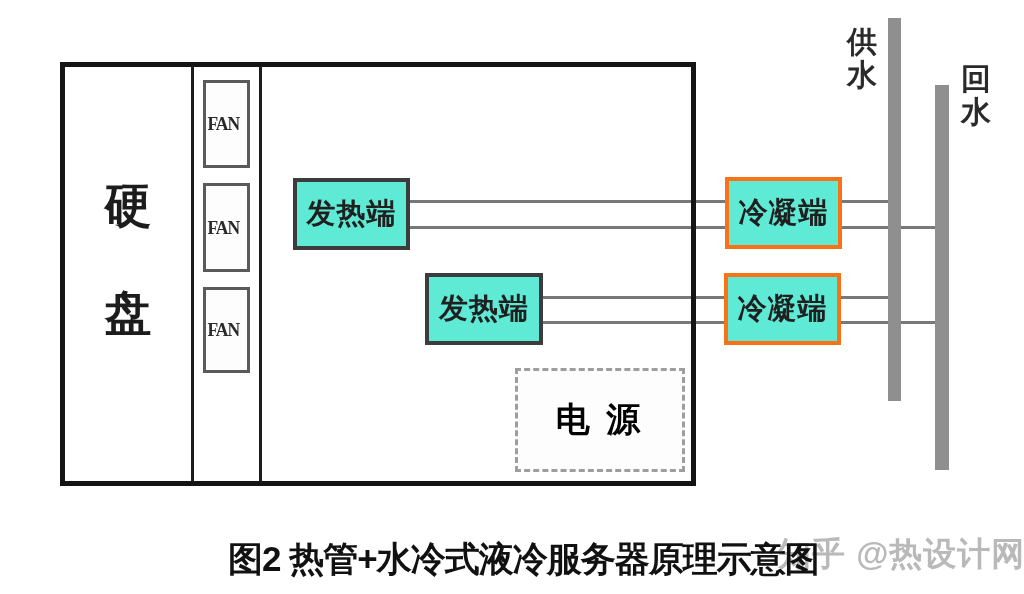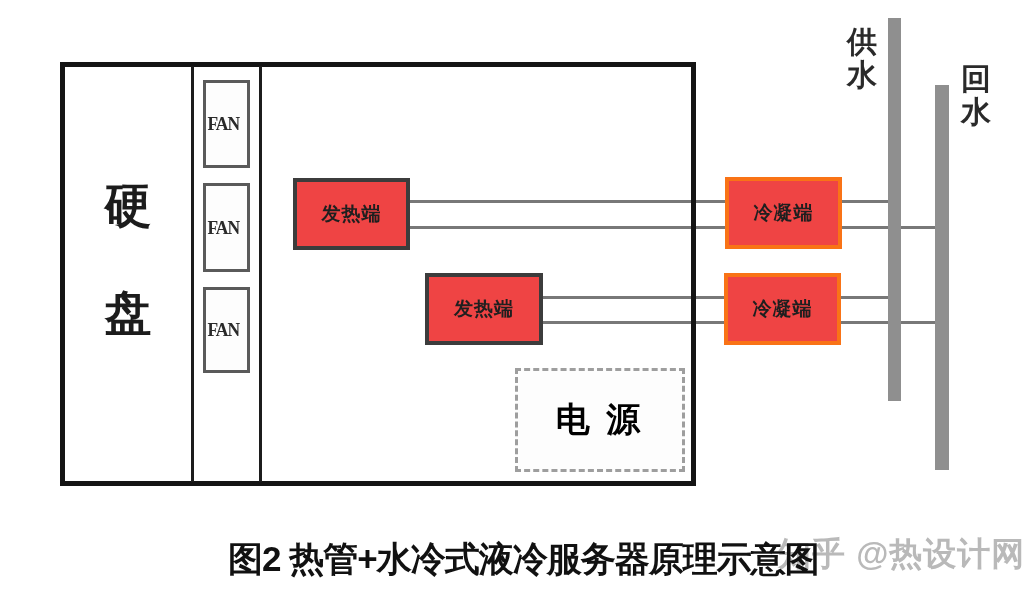--- a/index.html
+++ b/index.html
@@ -49,22 +49,22 @@
   .fan-box-2 { top: 183px; height: 89px; }
   .fan-box-3 { top: 287px; height: 86px; }
   .fan-label {
     font-size: 19px; font-weight: bold; color: #2a2a2a;
     letter-spacing: -1px; transform: scaleX(0.92);
   }
 
   
   .end-box {
     display: flex; align-items: center; justify-content: center;
-    background: #ef4444;
-    font-size: 19px; font-weight: bold; color: #1f1f1f;
+    background: #5eead4;
+    font-size: 29px; font-weight: bold; color: #1f1f1f;
     letter-spacing: 1px;
     z-index: 3;
   }
   .hot-box   { border: 4px solid #3c3c3c; }
   .cold-box  { border: 4px solid #f97316; justify-content: center; }
   .hot-box-1  { left: 293px; top: 178px; width: 117px; height: 72px; }
   .hot-box-2  { left: 425px; top: 273px; width: 118px; height: 72px; }
   .cold-box-1 { left: 725px; top: 177px; width: 117px; height: 72px; }
   .cold-box-2 { left: 724px; top: 273px; width: 117px; height: 72px; }
 

